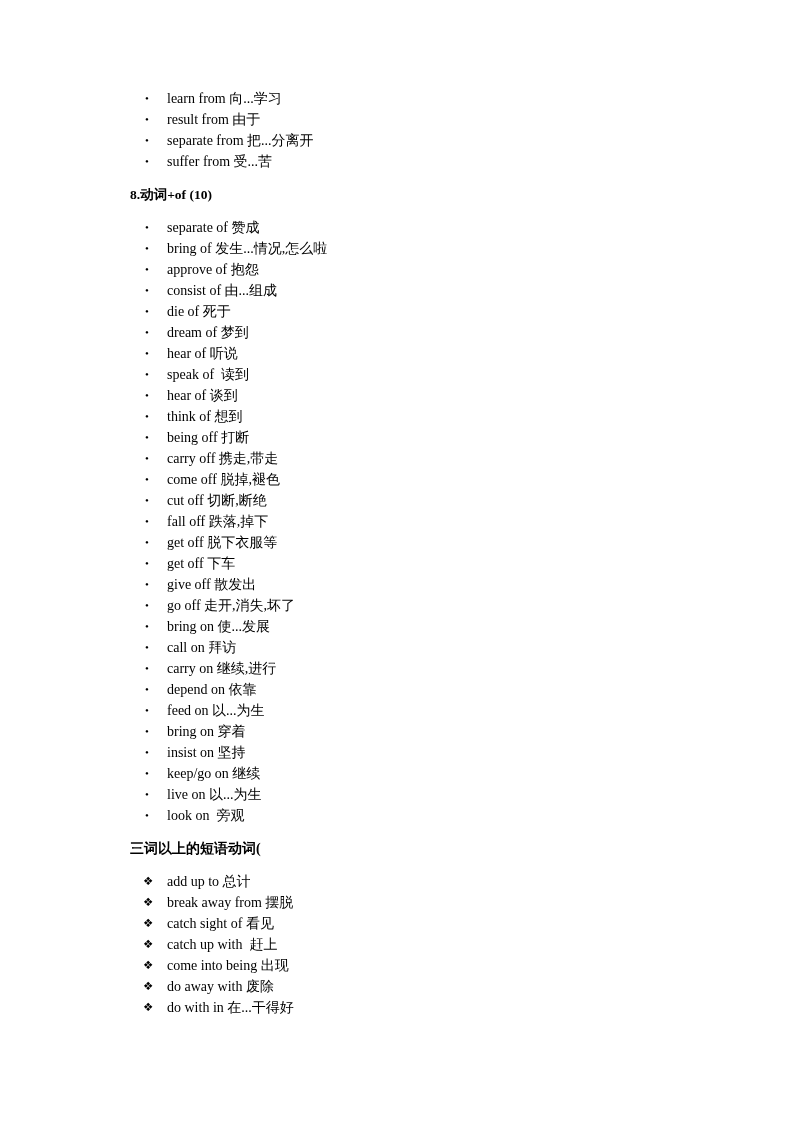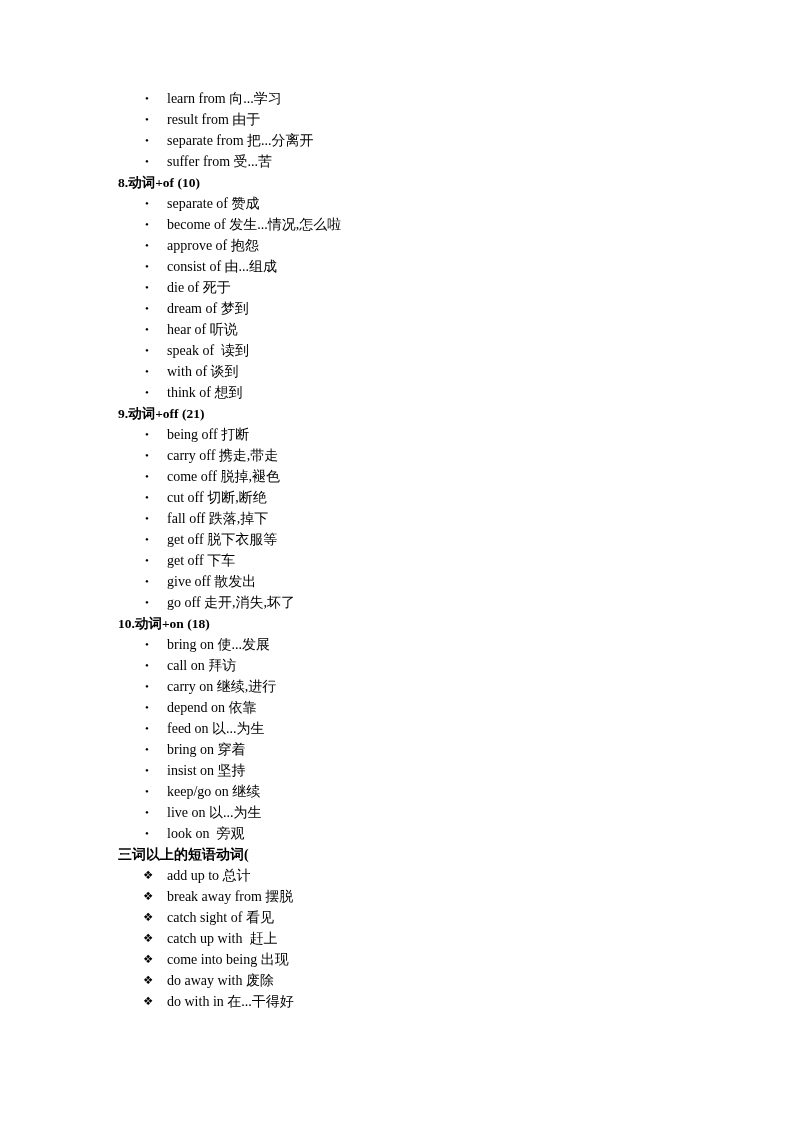--- a/index.html
+++ b/index.html
@@ -24,21 +24,21 @@
   }
   .doc-body {
     position: relative;
   }
   
   .section-heading {
     font-weight: bold;
     font-size: 13.5px;
     line-height: 21px;
     height: 21px;
-    margin: 0;
+    margin: 12px;
     padding: 0;
     white-space: pre;
     letter-spacing: 0px;
   }
   .section-heading.cn-heading {
     font-size: 14px;
     font-family: Liberation Serif, serif;
   }
   
   .list {
@@ -83,43 +83,41 @@
   <div class="doc-body" id="doc-body">
       <div class="list">
         <div class="list-item"><span class="bullet dot">•</span><span class="item-text">learn from 向...学习</span></div>
         <div class="list-item"><span class="bullet dot">•</span><span class="item-text">result from 由于</span></div>
         <div class="list-item"><span class="bullet dot">•</span><span class="item-text">separate from 把...分离开</span></div>
         <div class="list-item"><span class="bullet dot">•</span><span class="item-text">suffer from 受...苦</span></div>
       </div>
       <div class="section-heading">8.动词+of (10)</div>
       <div class="list">
         <div class="list-item"><span class="bullet dot">•</span><span class="item-text">separate of 赞成</span></div>
-        <div class="list-item"><span class="bullet dot">•</span><span class="item-text">become of 发生...情况,怎么啦</span></div>
+        <div class="list-item"><span class="bullet dot">•</span><span class="item-text">bring of 发生...情况,怎么啦</span></div>
         <div class="list-item"><span class="bullet dot">•</span><span class="item-text">approve of 抱怨</span></div>
         <div class="list-item"><span class="bullet dot">•</span><span class="item-text">consist of 由...组成</span></div>
         <div class="list-item"><span class="bullet dot">•</span><span class="item-text">die of 死于</span></div>
         <div class="list-item"><span class="bullet dot">•</span><span class="item-text">dream of 梦到</span></div>
         <div class="list-item"><span class="bullet dot">•</span><span class="item-text">hear of 听说</span></div>
         <div class="list-item"><span class="bullet dot">•</span><span class="item-text">speak of  读到</span></div>
-        <div class="list-item"><span class="bullet dot">•</span><span class="item-text">with of 谈到</span></div>
+        <div class="list-item"><span class="bullet dot">•</span><span class="item-text">hear of 谈到</span></div>
         <div class="list-item"><span class="bullet dot">•</span><span class="item-text">think of 想到</span></div>
       </div>
-      <div class="section-heading">9.动词+off (21)</div>
       <div class="list">
         <div class="list-item"><span class="bullet dot">•</span><span class="item-text">being off 打断</span></div>
         <div class="list-item"><span class="bullet dot">•</span><span class="item-text">carry off 携走,带走</span></div>
         <div class="list-item"><span class="bullet dot">•</span><span class="item-text">come off 脱掉,褪色</span></div>
         <div class="list-item"><span class="bullet dot">•</span><span class="item-text">cut off 切断,断绝</span></div>
         <div class="list-item"><span class="bullet dot">•</span><span class="item-text">fall off 跌落,掉下</span></div>
         <div class="list-item"><span class="bullet dot">•</span><span class="item-text">get off 脱下衣服等</span></div>
         <div class="list-item"><span class="bullet dot">•</span><span class="item-text">get off 下车</span></div>
         <div class="list-item"><span class="bullet dot">•</span><span class="item-text">give off 散发出</span></div>
         <div class="list-item"><span class="bullet dot">•</span><span class="item-text">go off 走开,消失,坏了</span></div>
       </div>
-      <div class="section-heading">10.动词+on (18)</div>
       <div class="list">
         <div class="list-item"><span class="bullet dot">•</span><span class="item-text">bring on 使...发展</span></div>
         <div class="list-item"><span class="bullet dot">•</span><span class="item-text">call on 拜访</span></div>
         <div class="list-item"><span class="bullet dot">•</span><span class="item-text">carry on 继续,进行</span></div>
         <div class="list-item"><span class="bullet dot">•</span><span class="item-text">depend on 依靠</span></div>
         <div class="list-item"><span class="bullet dot">•</span><span class="item-text">feed on 以...为生</span></div>
         <div class="list-item"><span class="bullet dot">•</span><span class="item-text">bring on 穿着</span></div>
         <div class="list-item"><span class="bullet dot">•</span><span class="item-text">insist on 坚持</span></div>
         <div class="list-item"><span class="bullet dot">•</span><span class="item-text">keep/go on 继续</span></div>
         <div class="list-item"><span class="bullet dot">•</span><span class="item-text">live on 以...为生</span></div>

